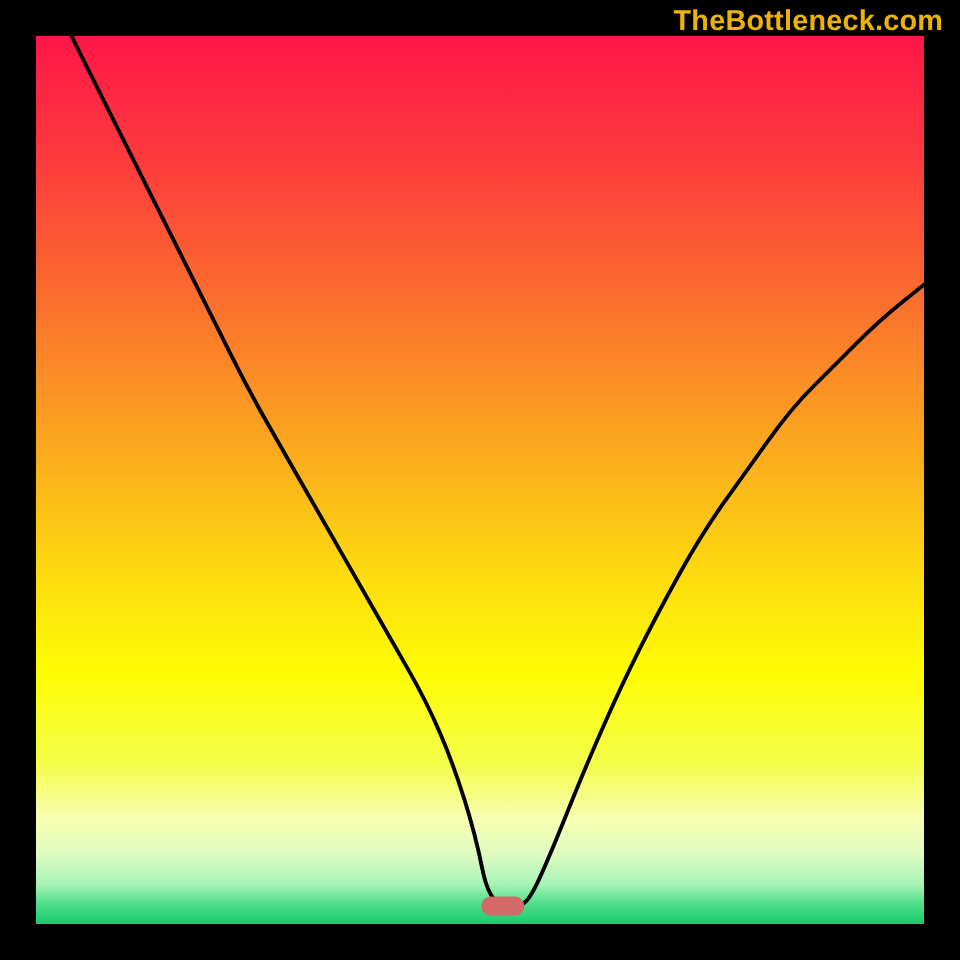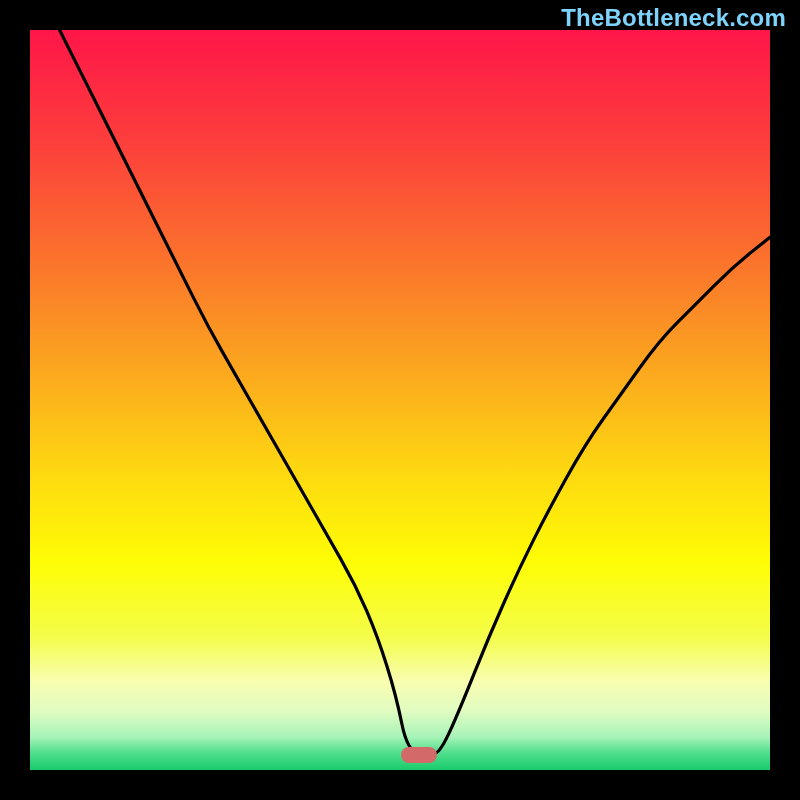--- a/index.html
+++ b/index.html
@@ -14,21 +14,21 @@
   .frame {
     position: relative;
     width: 800px;
     height: 800px;
     background: #000;
   }
   .watermark {
     position: absolute;
     top: 4px;
     right: 14px;
-    color: #7dd3fc;
+    color: #eab308;
     font-size: 24px;
     font-weight: 600;
     letter-spacing: 0.2px;
     z-index: 20;
     user-select: none;
   }
   .plot-area {
     position: absolute;
     left: 30px;
     top: 30px;

